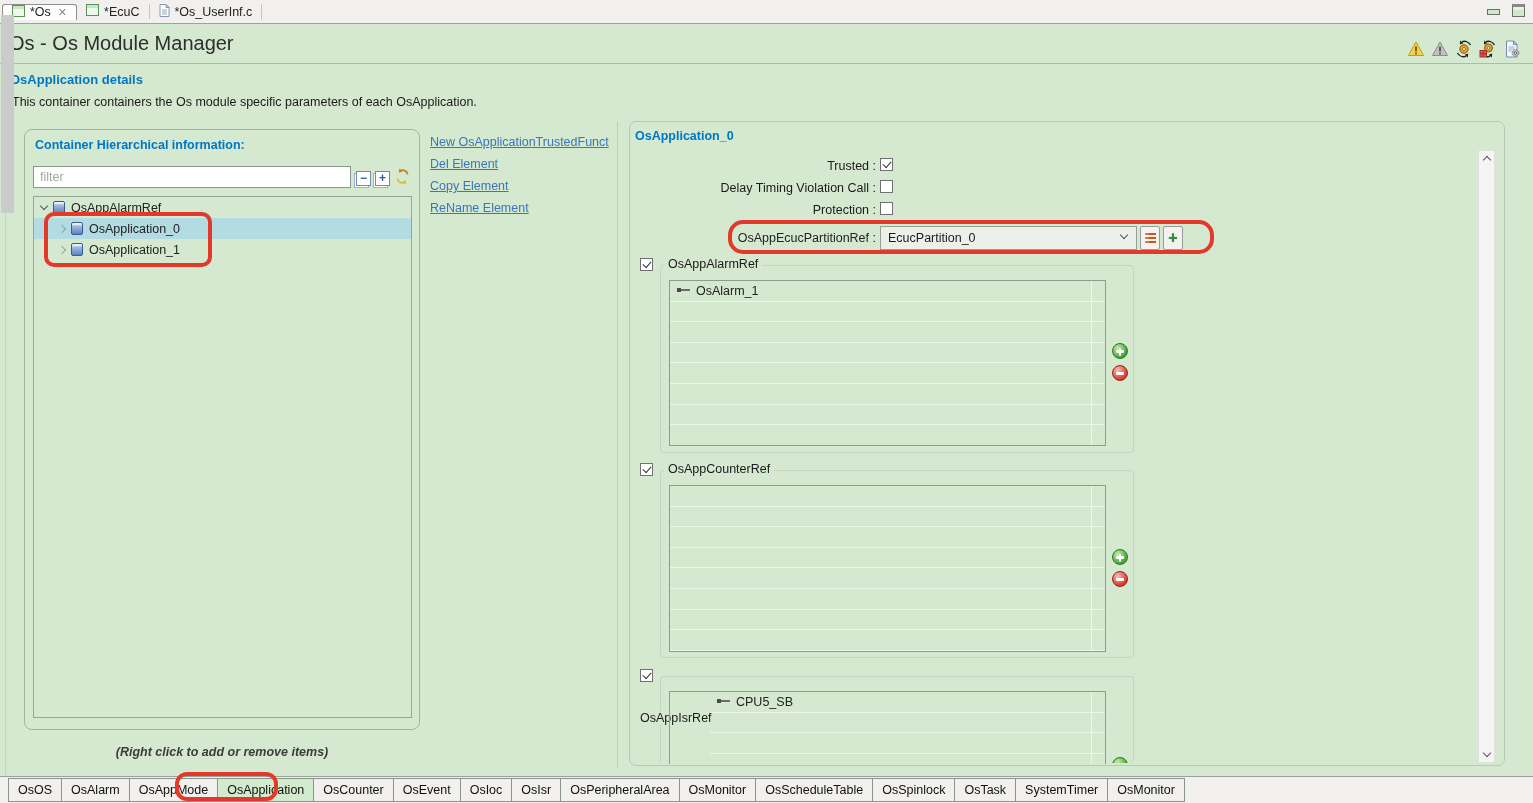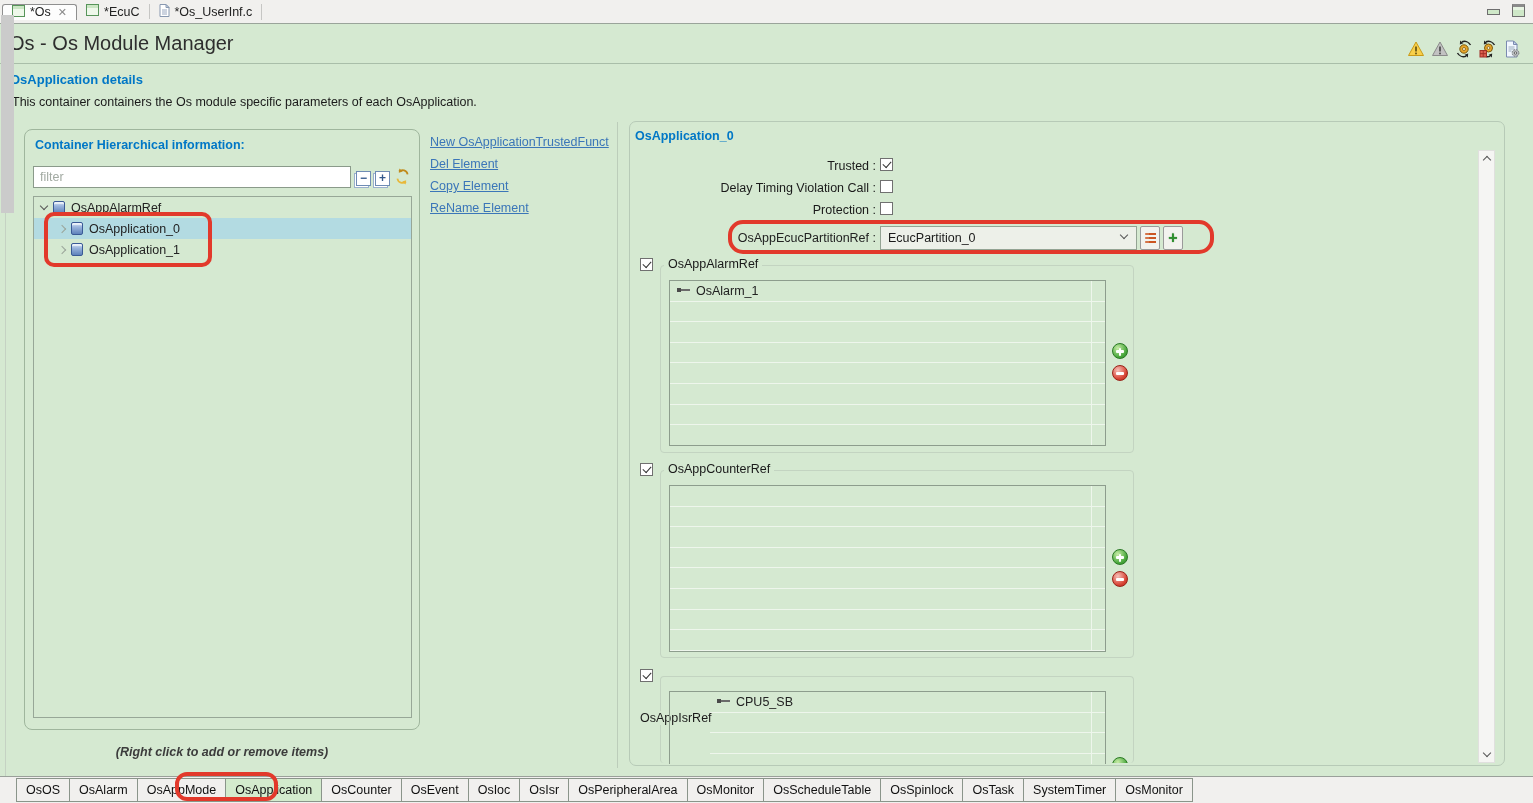--- a/index.html
+++ b/index.html
@@ -93,21 +93,21 @@
   
   #scrollbar{position:absolute;left:1478px;top:150px;width:17px;height:613px;background:#f5f5f3;border:1px solid #e0e0de}
   #sb-thumb{position:absolute;left:1px;top:15px;width:13px;height:198px;background:#cbcbcb}
   .sb-ar{position:absolute;left:5px;width:6px;height:6px;border-right:1.8px solid #555;border-bottom:1.8px solid #555}
   .sb-ar.up{top:6px;transform:rotate(-135deg)}
   .sb-ar.down{bottom:6px;transform:rotate(45deg)}
 
   
   #bottom-tabbar{position:absolute;left:0;top:776px;width:1533px;height:27px;background:#f1f0ee;border-top:1px solid #9aa09a;display:flex;align-items:flex-start;padding:1px 0 0 4px}
   .btab{border:1px solid #8a958a;margin-left:-1px;padding:0 9px;height:24px;line-height:23px;font-size:12.5px;color:#111;background:#f1f0ee;white-space:nowrap;cursor:pointer}
-  .btab:first-child{margin-left:12px}
+  .btab:first-child{margin-left:4px}
   .btab.active{background:#d3ebcd}
 
   
   .annot{position:absolute;border:4px solid var(--red);border-radius:12px;pointer-events:none;z-index:50}
 </style>
 </head>
 <body>
 
 <div id="editor-tabbar">
     <div class="etab active">

